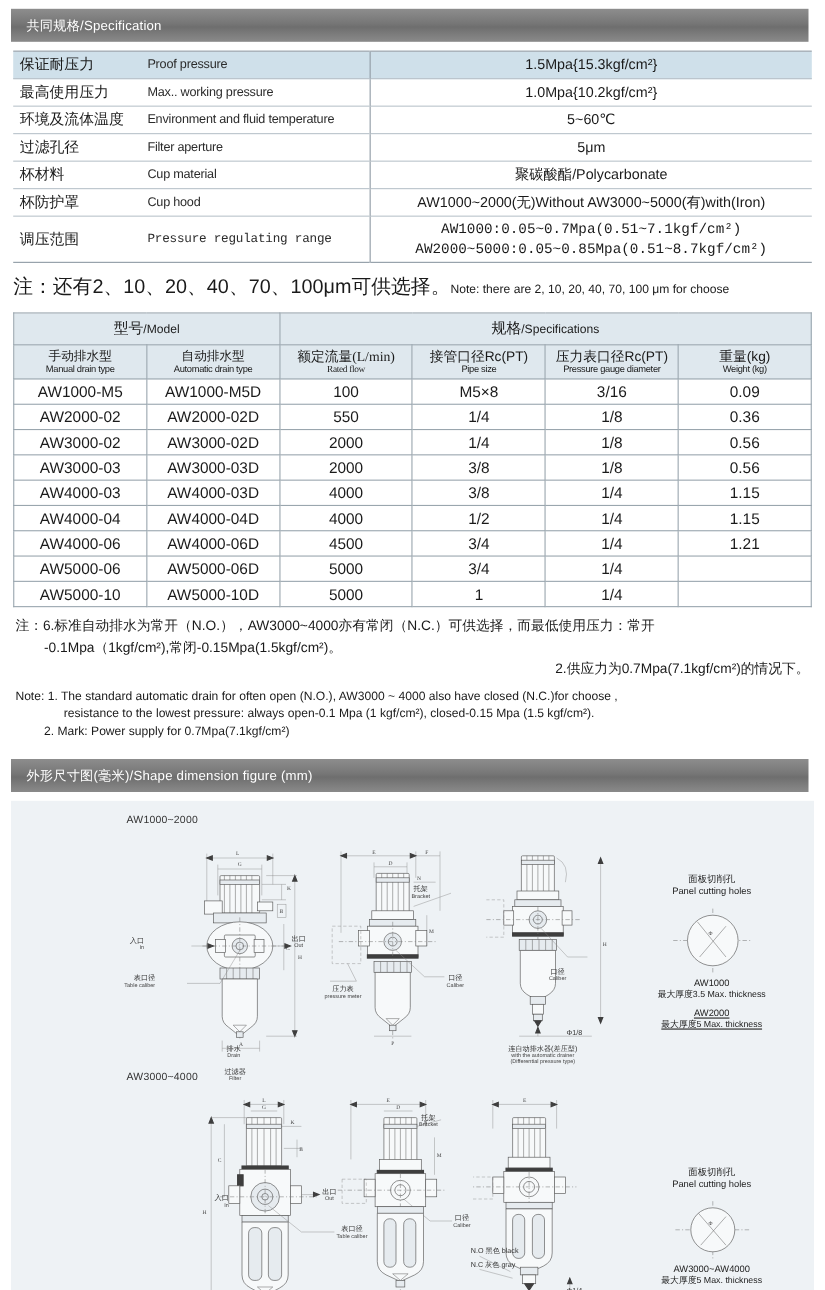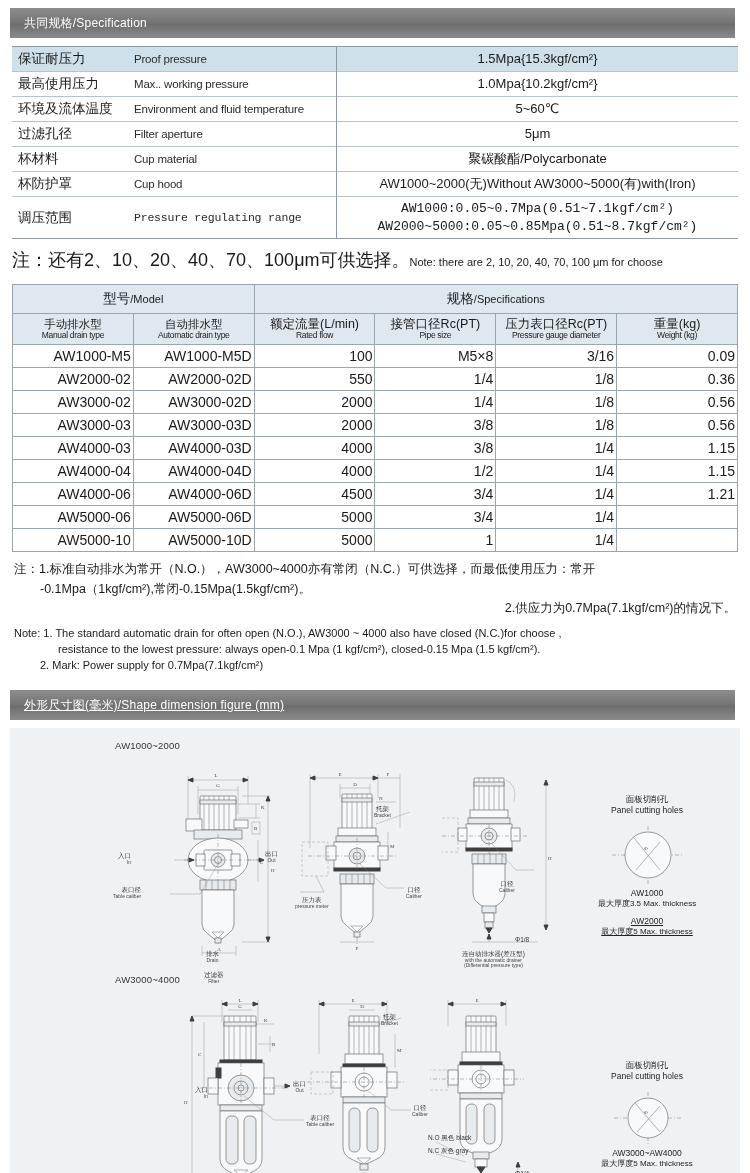--- a/index.html
+++ b/index.html
@@ -17,21 +17,21 @@
     margin:8px 15px 0 10px;
     height:30px;
     background:linear-gradient(to bottom,#8d8d8d 0%,#767676 45%,#6e6e6e 55%,#8a8a8a 100%);
     color:#ffffff;
     display:flex;align-items:center;
     padding-left:14px;
     font-size:12px;
     letter-spacing:.2px;
     box-sizing:border-box;
   }
-  .section-bar.second{margin-top:0;text-decoration:underline;}
+  .section-bar.second{margin-top:0;}
 
   
   .spec{
     margin:8px 12px 0 12px;
     border-collapse:collapse;
     width:726px;
     table-layout:fixed;
   }
   .spec tr{border-bottom:1px solid #b9c3ca;}
   .spec tr:first-child{border-top:1px solid #8d99a3;}
@@ -66,23 +66,23 @@
     text-align:center;
     vertical-align:middle;
   }
   .model thead th{background:#dfe8ee;font-weight:normal;}
   .model .h-main{font-size:13.5px;padding:5px 2px;}
   .model .h-main .sm{font-size:11px;}
   .model .h-sub{font-size:11.5px;padding:3px 2px;line-height:1.1;}
   .model .h-sub .sm{font-size:8.5px;display:block;letter-spacing:-.3px;}
   .model .h-spec{font-size:12.5px;padding:3px 2px;line-height:1.15;}
   .model .h-spec .sm{font-size:8.5px;display:block;letter-spacing:-.3px;}
-  .model tbody td{font-size:14px;padding:3px 2px;background:#ffffff;text-align:right;}
+  .model tbody td{font-size:14px;padding:3px 2px;background:#ffffff;}
   .col-m1{width:115px;}.col-m2{width:130px;}
-  .col-flow{width:130px;}.col-pipe{width:130px;}
+  .col-flow{width:130px;font-family:Liberation Serif, serif;}.col-pipe{width:130px;}
   .col-gauge{width:140px;}.col-w{width:81px;}
 
   .notes{
     margin:8px 14px 0 14px;
     font-size:11.5px;
     line-height:1.48;
   }
   .notes .cnblock{font-size:12.5px;line-height:1.55;}
   .notes .enblock{margin-top:8px;font-size:11px;line-height:1.45;}
   .indent1{display:block;padding-left:20px;text-align:right;}
@@ -276,21 +276,21 @@
         <td>5000</td>
         <td>1</td>
         <td>1/4</td>
         <td></td>
       </tr>
     </tbody>
   </table>
 
   <div class="notes">
     <div class="cnblock">
-      <span>注：1.标准自动排水为常开（N.O.），AW3000~4000亦有常闭（N.C.）可供选择，而最低使用压力：常开</span>
+      <span>注：6.标准自动排水为常开（N.O.），AW3000~4000亦有常闭（N.C.）可供选择，而最低使用压力：常开</span>
       <span class="indent2">-0.1Mpa（1kgf/cm²),常闭-0.15Mpa(1.5kgf/cm²)。</span>
       <span class="indent1">2.供应力为0.7Mpa(7.1kgf/cm²)的情况下。</span>
     </div>
     <div class="enblock">
       <span>Note: 1. The standard automatic drain for often open (N.O.), AW3000 ~ 4000 also have closed (N.C.)for choose ,</span>
       <span class="indent3">resistance to the lowest pressure: always open-0.1 Mpa (1 kgf/cm²), closed-0.15 Mpa (1.5 kgf/cm²).</span>
       <span class="indent2">2. Mark: Power supply for 0.7Mpa(7.1kgf/cm²)</span>
     </div>
   </div>
 

